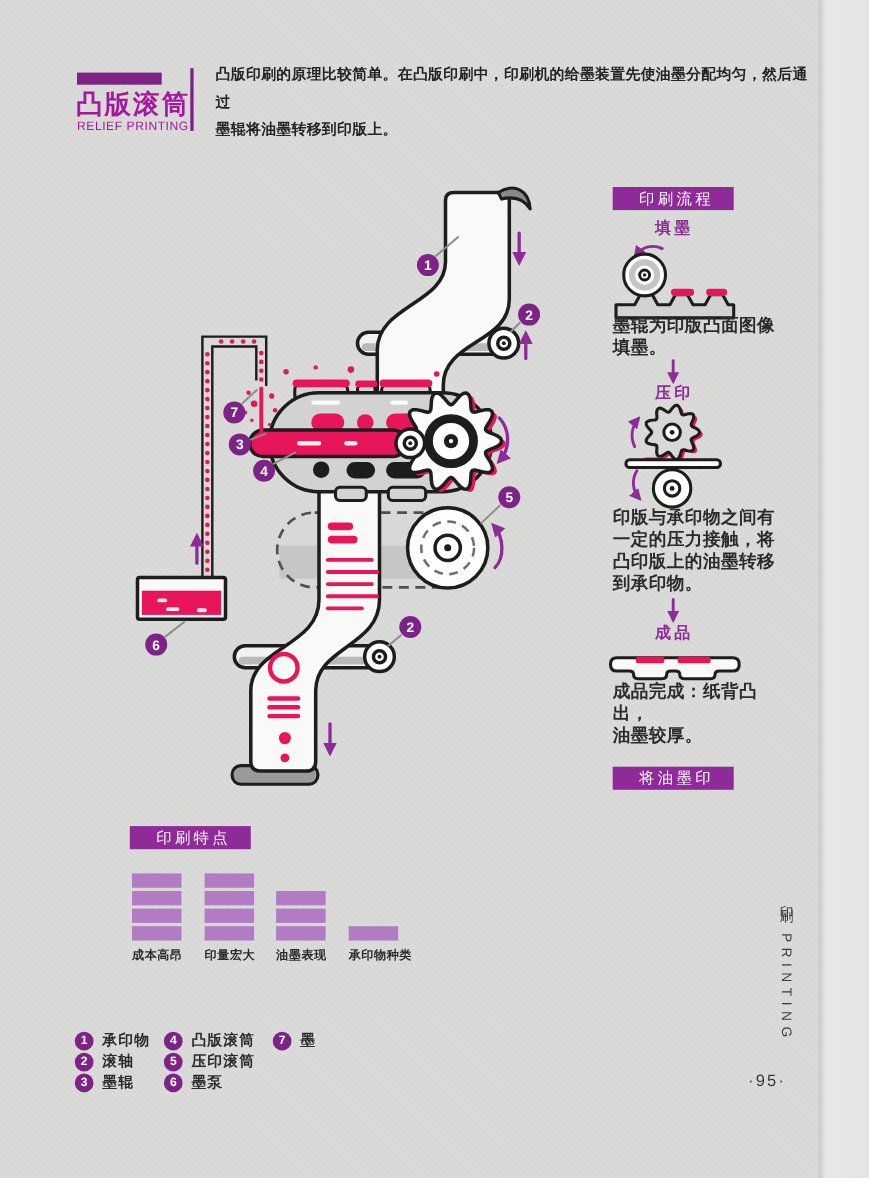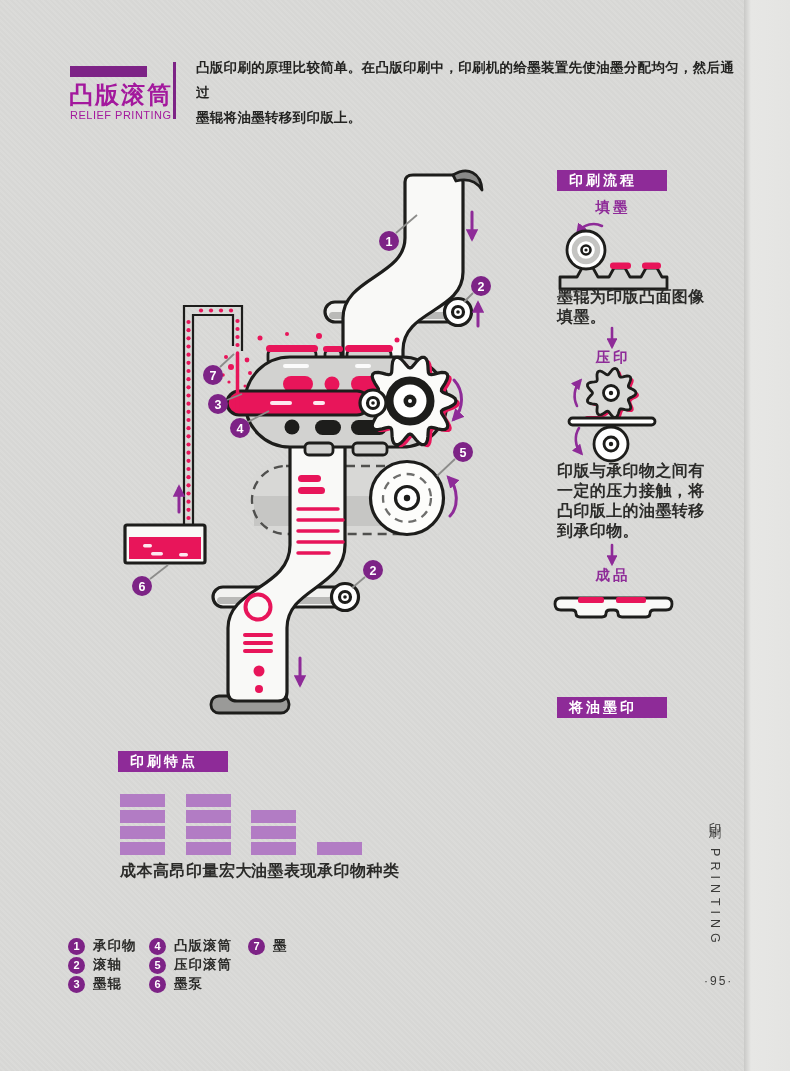--- a/index.html
+++ b/index.html
@@ -17,39 +17,39 @@
     background:linear-gradient(to right,#c9c9c7 0,#e7e7e5 7px,#e4e4e2 100%);}
   .abs{position:absolute}
   
   #title-bar{left:70px;top:66px;width:77px;height:11px;background:var(--purple-dark)}
   #page-title{left:69px;top:79px;font-size:24px;font-weight:700;color:var(--magenta);letter-spacing:2px}
   #page-subtitle{left:70px;top:109px;font-size:11px;font-weight:400;color:var(--magenta);letter-spacing:.5px}
   #header-divider{left:173px;top:62px;width:3px;height:57px;background:var(--purple-dark)}
   #intro{left:196px;top:55px;width:545px;font-size:13.5px;line-height:25px;color:#232321;
     font-weight:700;white-space:pre-line;letter-spacing:.3px}
   
-  .hbox{height:21px;background:var(--purple);color:#fff;font-size:14px;font-weight:700;
-    letter-spacing:3px;line-height:21px;padding-left:12px;box-sizing:border-box}
+  .hbox{height:21px;background:var(--purple);color:#fff;font-size:14px;font-weight:400;
+    letter-spacing:3px;line-height:21px;padding-left:24px;box-sizing:border-box}
   
   .step-label{width:112px;text-align:center;color:var(--purple);font-size:14.5px;font-weight:700;letter-spacing:3px}
   .cap{font-size:16px;line-height:20px;color:var(--text);font-weight:600;white-space:pre-line;letter-spacing:.4px}
   
   .feat-col{top:790px;width:45px;height:65px;display:flex;flex-direction:column;
     justify-content:flex-end;gap:3px}
   .feat-col .bar{height:13px;background:var(--bar)}
-  .feat-label{top:861px;font-size:16px;font-weight:600;color:var(--text);white-space:nowrap;letter-spacing:.5px}
+  .feat-label{top:861px;font-size:11px;font-weight:600;color:var(--text);white-space:nowrap;letter-spacing:.5px}
   
   .leg-item{display:flex;align-items:center;gap:8px}
   .leg-badge{width:17px;height:17px;border-radius:50%;background:var(--purple-dark);color:#fff;
     font-size:11px;font-weight:700;text-align:center;line-height:17px;flex:0 0 auto}
   .leg-label{font-size:13.5px;font-weight:600;color:var(--text);letter-spacing:1px}
   
   #side-label{left:706px;top:812px;height:175px;writing-mode:vertical-rl;text-orientation:mixed;
     font-size:12.5px;color:#3a3a38;letter-spacing:5px;font-weight:500}
-  #page-number{left:704px;top:974px;font-size:12px;color:#3a3a38;letter-spacing:2px;font-weight:500}
+  #page-number{left:680px;top:974px;font-size:15px;color:#3a3a38;letter-spacing:2px;font-weight:500}
   
   svg{position:absolute;overflow:visible}
   .o{stroke:var(--ink);stroke-width:3.2;stroke-linejoin:round}
   .o28{stroke:var(--ink);stroke-width:2.8;stroke-linejoin:round}
   .thin{stroke:var(--ink);stroke-width:2.2;fill:none}
   .fp{fill:var(--paper)} .fw{fill:#fff} .fm{fill:var(--machine)}
   .fr{fill:var(--red)} .fi{fill:var(--ink)} .fn{fill:none}
   .pu{stroke:var(--purple);stroke-width:3;fill:none;stroke-linecap:round}
   .pu26{stroke:var(--purple);stroke-width:2.6;fill:none;stroke-linecap:round}
   .ld{stroke:#8c8c8a;stroke-width:1.8}
@@ -337,20 +337,22 @@
   <svg style="left:602px;top:543px" width="20" height="26" viewBox="0 0 20 26">
     <path class="pu26" marker-end="url(#ah)" d="M10,2 V20"></path>
     </svg>
 
   <div class="abs step-label" style="left:557px;top:566px">成品</div>
   <svg style="left:551px;top:590px" width="125" height="32" viewBox="0 0 125 32">
     <path class="o28 fp" d="M10,8 H115 Q121,8 121,14 Q121,20 115,20 H103 Q99,20 99,23.5 Q99,27 95,27 H71 Q67,27 67,23.5 Q67,20 63,20 H59 Q55,20 55,23.5 Q55,27 51,27 H29 Q25,27 25,23.5 Q25,20 21,20 H10 Q4,20 4,14 Q4,8 10,8 Z"></path>
     <rect x="27" y="7" width="26" height="6" rx="2" class="fr"></rect>
     <rect x="65" y="7" width="30" height="6" rx="2" class="fr"></rect>
   </svg>
+  <div class="abs cap" style="left:557px;top:620px;width:160px">成品完成：纸背凸出，
+油墨较厚。</div>
 
   <div class="abs hbox" style="left:557px;top:697px;width:110px">将油墨印</div>
 
   <div class="abs hbox" style="left:118px;top:751px;width:110px">印刷特点</div>
   <div>
     <div class="abs feat-col" style="left:120px">
         <div class="bar"></div>
         <div class="bar"></div>
         <div class="bar"></div>
         <div class="bar"></div>

